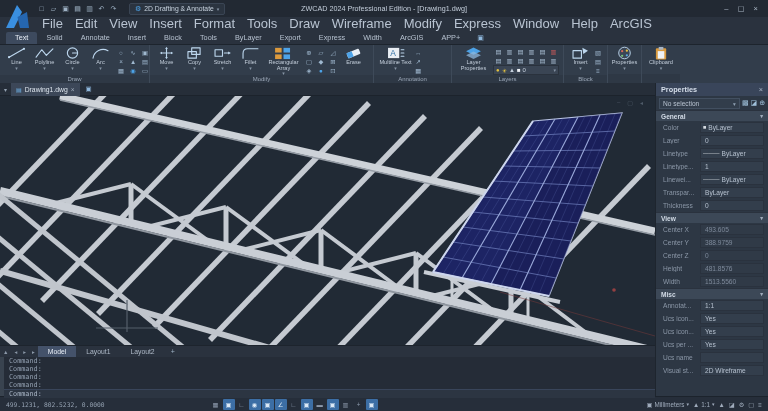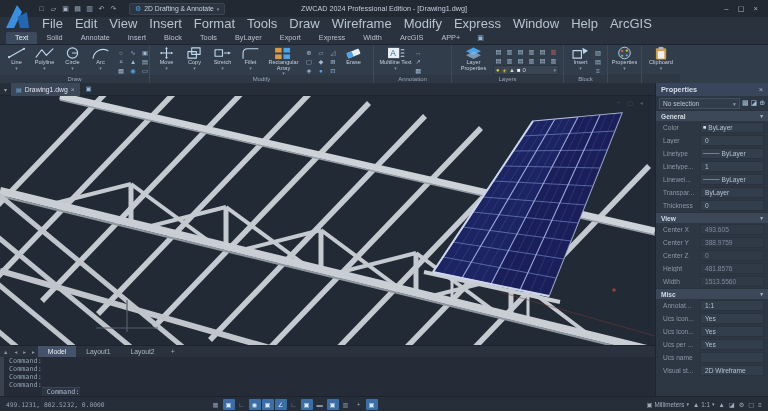--- a/index.html
+++ b/index.html
@@ -67,21 +67,21 @@
   .vp-controls{position:absolute;top:3px;right:12px;display:flex;gap:7px;font-size:6px;color:#4e5a68;z-index:3}
 
   
   .modelbar{height:12px;background:#2a323e;display:flex;align-items:center;border-top:1px solid #1d242d}
   .mnav{font-size:5.5px;color:#8b98a8;padding:0 3px}
   .mtab{font-size:6.8px;color:#aeb9c7;padding:0 10px;line-height:12px}
   .mtab.on{background:#44526a;color:#e8eef6}
   .madd{font-size:7px;color:#9fb2c5;padding:0 6px}
 
   
-  .command{height:39px;background:#252c37;display:flex;flex-direction:row;border-left:4px solid #39434f}
+  .command{height:39px;background:#252c37;display:flex;flex-direction:column;border-left:4px solid #39434f}
   .cmdline{font-size:6.8px;line-height:8px;color:#93a0b1;padding-left:5px}
   .cmdinput{margin-top:auto;height:9px;line-height:9px;background:#2c3542;border-top:1px solid #39455a;font-size:6.8px;color:#aab6c6;padding-left:5px}
 
   
   .props{flex:1;background:#2d3744;border-left:1px solid #1e252e;display:flex;flex-direction:column;font-size:6.6px}
   .phead{height:13px;background:#39455a;display:flex;align-items:center;padding:0 5px;font-size:7.3px;font-weight:bold;color:#d6dfeb}
   .phead .x{margin-left:auto;font-weight:normal;color:#aab6c6}
   .psel{height:14px;display:flex;align-items:center;gap:2px;padding:1px 3px;color:#b7c2d0}
   .selbox{flex:1;background:#323d4b;border:1px solid #424f60;height:11px;line-height:10px;padding:0 3px;display:flex}
   .selbox .c{margin-left:auto;color:#8fa0b2;font-size:5.5px}

